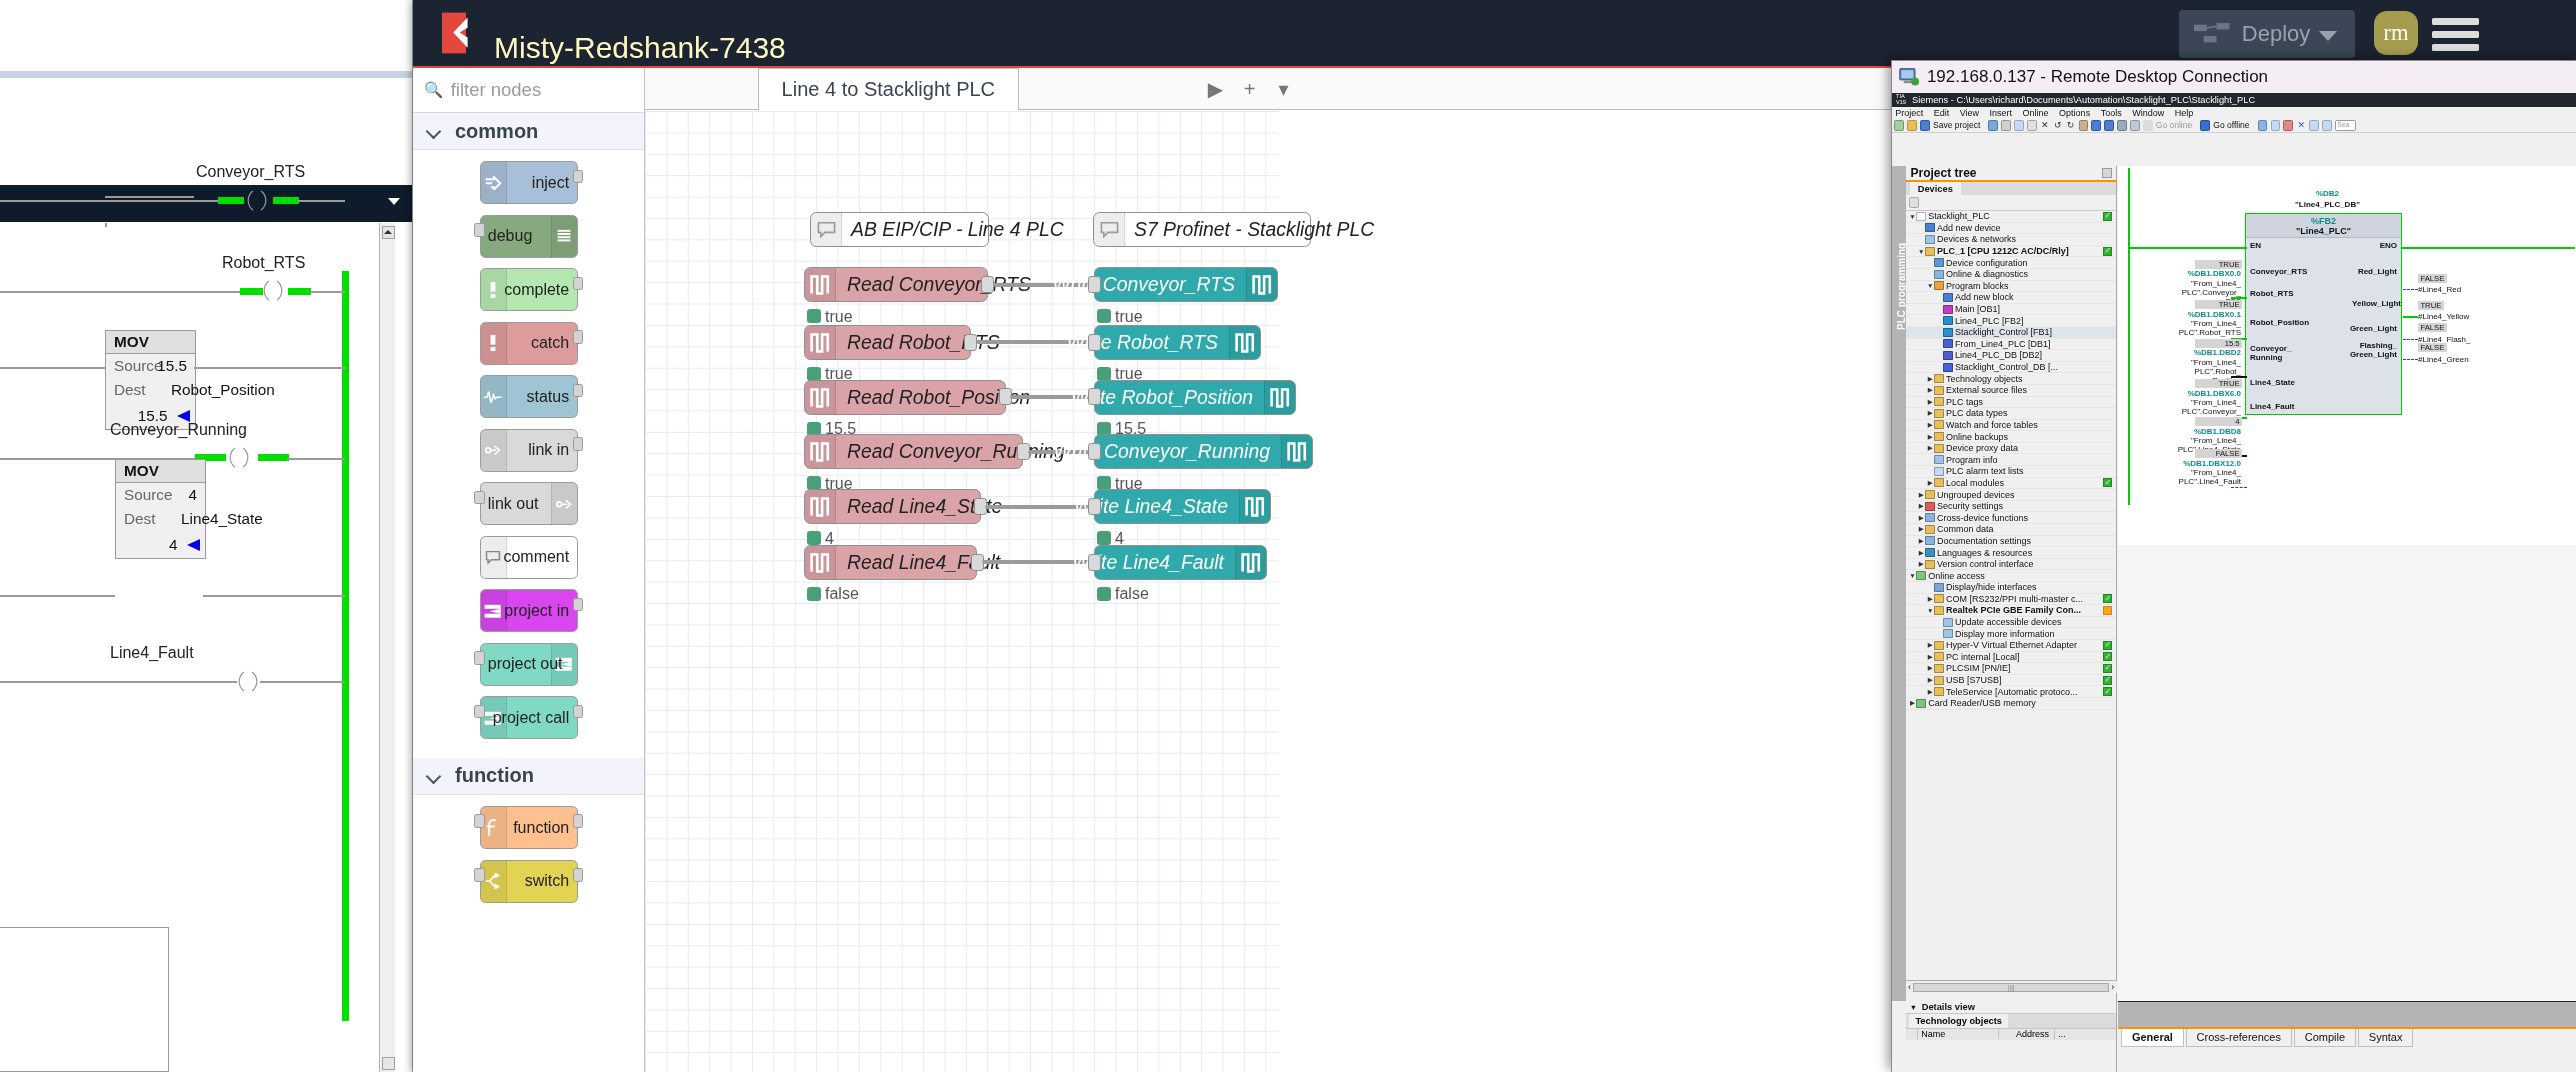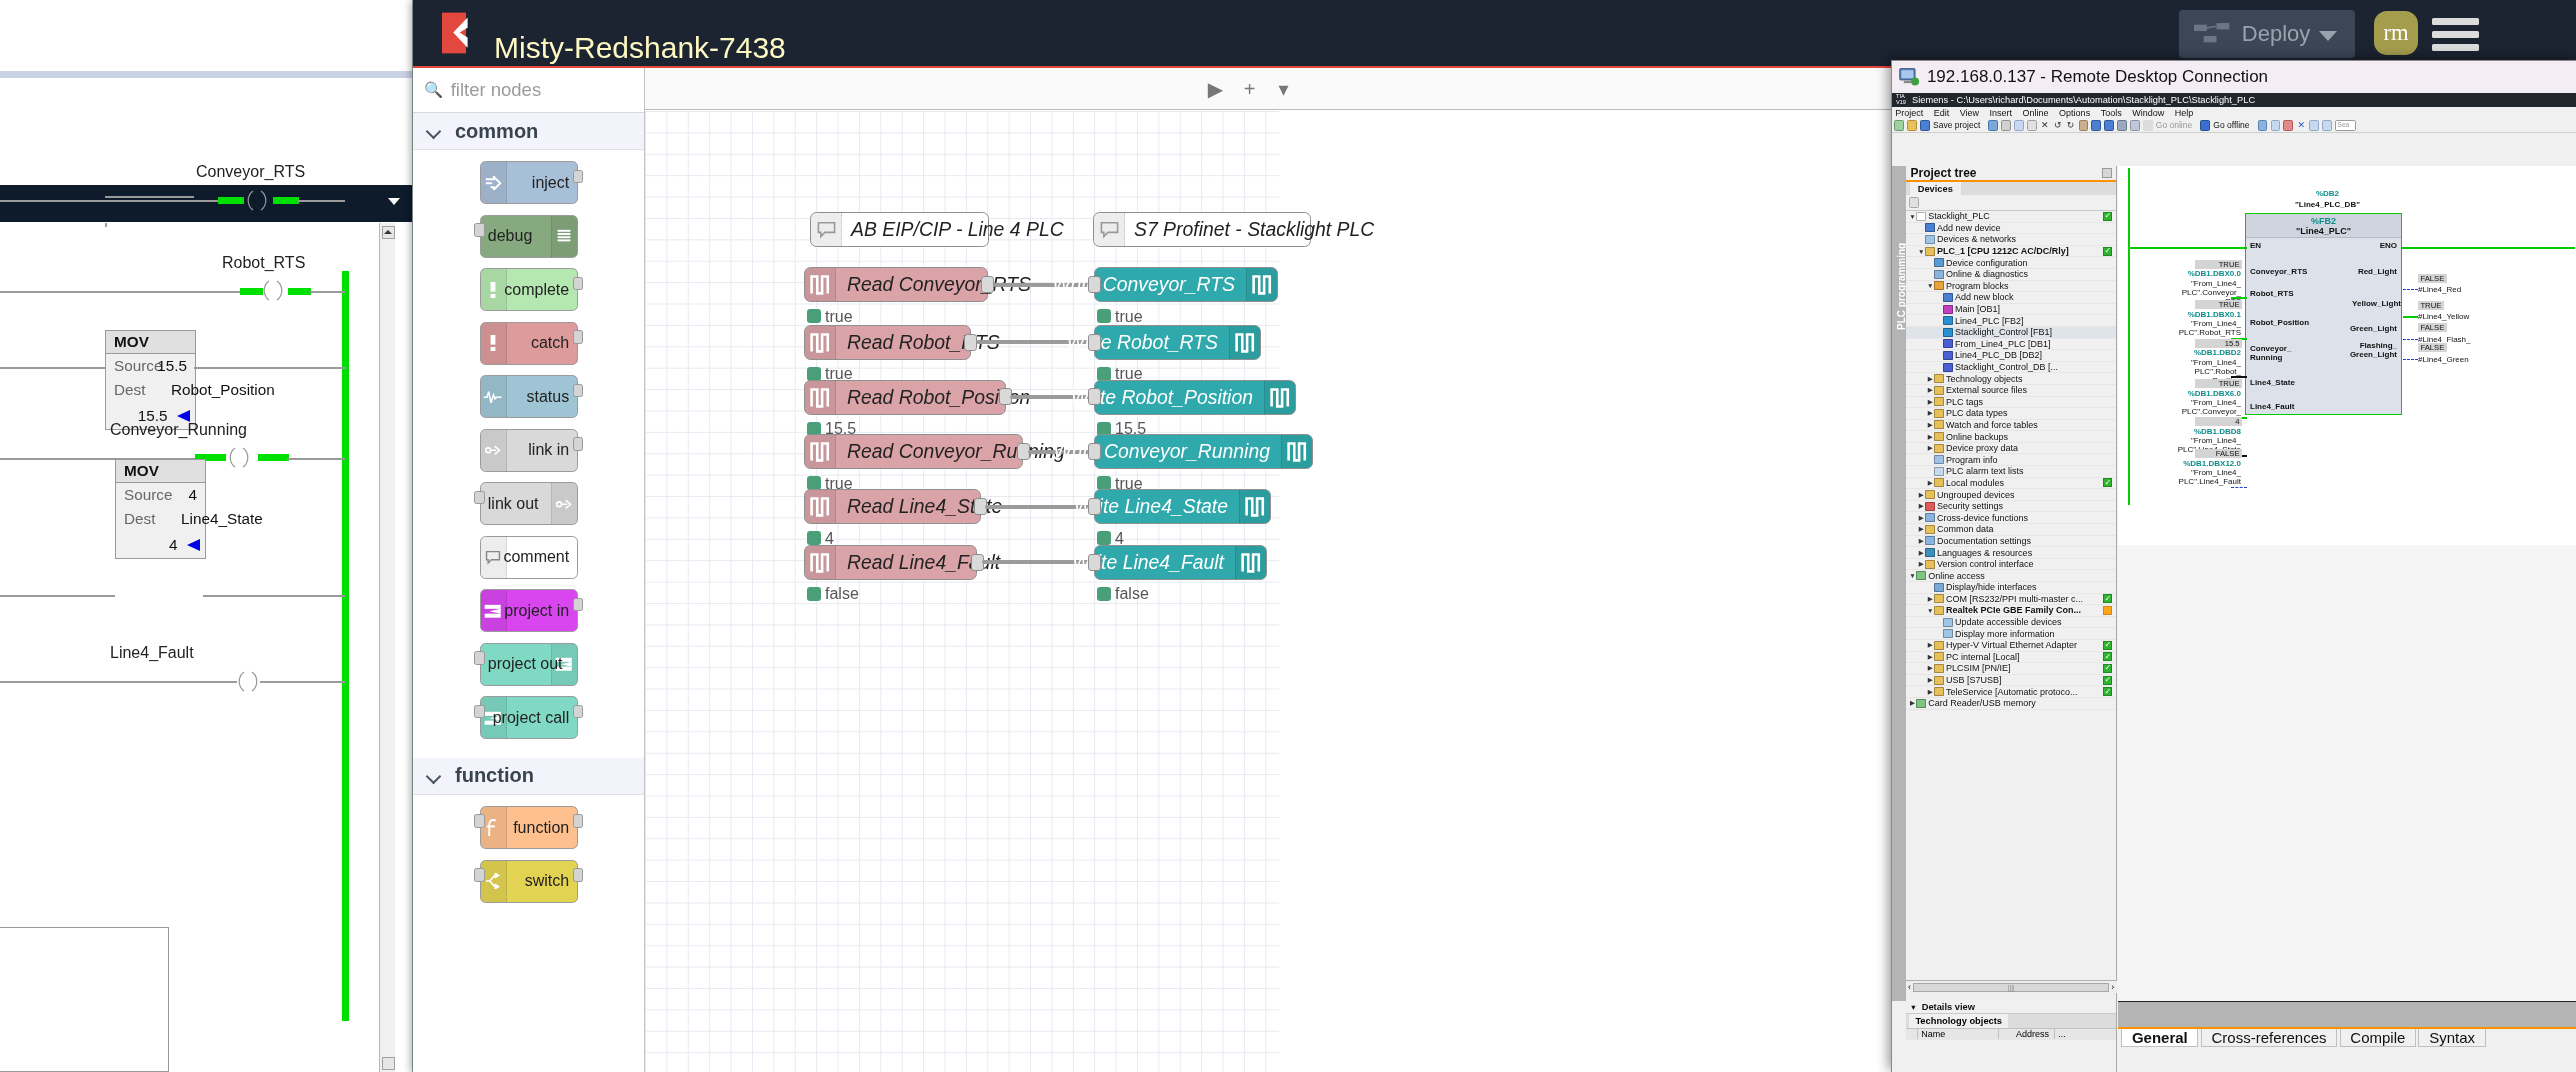--- a/index.html
+++ b/index.html
@@ -237,21 +237,21 @@
   .lad-green { position:absolute; height:1.6px; background:#00cc00; }
   .lad-black { position:absolute; height:1.6px; background:#111; }
   .lad-dash { position:absolute; height:0; border-top:1.6px dashed #1e3fd0; }
 
   .tia-bottom { position:absolute; left:226px; top:835px; width:459px; height:73px;
                 background:#f0f0f0; }
   .tia-bottom .gray { height:26px; background:#b4b4b4; border-top:1.6px solid #22272e; }
   .tia-bottom .orangeline { height:1.6px; background:#ff9000; }
   .tia-bottom .btabs { height:18px; display:flex; align-items:flex-start; gap:2.4px; padding-left:3.2px; }
   .btab { height:18px; padding:0 9.7px; background:#f0f0f0; border:0.8px solid #c0c0c0;
-          border-top:none; font-size:15px; display:flex; align-items:center; color:#111; }
+          border-top:none; font-size:11px; display:flex; align-items:center; color:#111; }
   .btab.active { font-weight:bold; background:#fff; }
 </style>
 </head>
 <body>
 
 <div id="root">
 
   <div class="rslogix">
     <div class="rsl-topbar1"></div>
     <div class="rsl-topbar2"></div>
@@ -546,20 +546,21 @@
               <span class="plabel" style="right:7.3px;">switch</span>
               <span class="port in"></span>
               <span class="port out"></span>
             </div>
           </div>
         </div>
     </div>
 
     <div class="nr-ws">
       <div class="ws-tabs">
+        <div class="ws-tab" style="left:113px;">Line 4 to Stacklight PLC</div>
         <div class="ws-btn" style="left:555px;">▶</div>
         <div class="ws-btn" style="left:589px;">+</div>
         <div class="ws-btn" style="left:623px;">▾</div>
       </div>
 
       <div class="canvas-grid"></div>
       <div id="flow-layer" class="nr-canvas" style="width:1297px;">
           <div class="fnode" style="left: 165px; top: 101px; width: 179px; height: 35px; background: rgb(255, 255, 255);">
             <span class="fic l">
               <svg width="21" height="18" viewBox="0 0 26 22">

